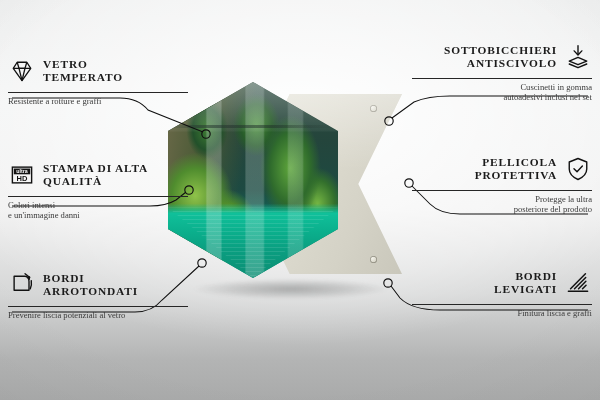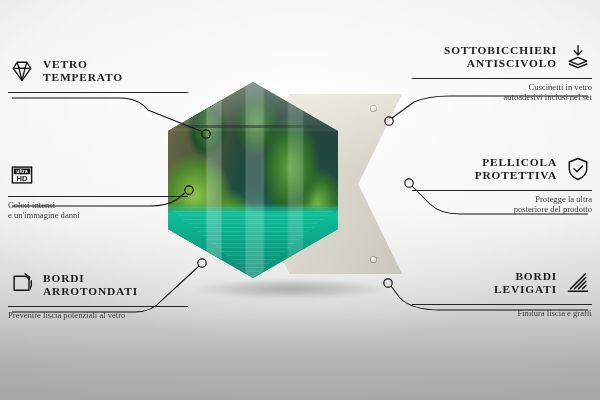--- a/index.html
+++ b/index.html
@@ -193,30 +193,33 @@
           <path d="M6 13 H26"></path>
           <path d="M10.5 6 L12.6 13 L16 27"></path>
           <path d="M21.5 6 L19.4 13 L16 27"></path>
           <path d="M12.6 13 H19.4"></path>
         </g>
       </svg>
       <div class="ftitle">VETRO
 TEMPERATO</div>
     </div>
     <div class="frule"></div>
+    <div class="fsub">Resistente a rotture e graffi</div>
   </div>
 
   <div class="feat left" id="f-stampa">
     <div class="fhead">
       <svg class="ficon" viewBox="0 0 32 32">
         <rect x="5" y="7" width="22" height="18" fill="none" stroke="#121212" stroke-width="1.6"></rect>
         <rect x="6.6" y="8.6" width="18.8" height="6.6" fill="#121212"></rect>
         <text x="16" y="14" font-family="Liberation Sans, sans-serif" font-size="6" font-weight="bold" fill="#ffffff" text-anchor="middle">ultra</text>
         <text x="16" y="23.2" font-family="Liberation Sans, sans-serif" font-size="8.6" font-weight="bold" fill="#121212" text-anchor="middle">HD</text>
       </svg>
+      <div class="ftitle">STAMPA DI ALTA
+QUALITÀ</div>
     </div>
     <div class="frule"></div>
     <div class="fsub">Colori intensi
 e un'immagine danni</div>
   </div>
 
   <div class="feat left" id="f-bordi">
     <div class="fhead">
       <svg class="ficon" viewBox="0 0 32 32">
         <g fill="none" stroke="#121212" stroke-width="1.6" stroke-linecap="round" stroke-linejoin="round">
@@ -241,21 +244,21 @@
       <svg class="ficon" viewBox="0 0 32 32">
         <g fill="none" stroke="#121212" stroke-width="1.6" stroke-linecap="round" stroke-linejoin="round">
           <path d="M16 3 V13"></path>
           <path d="M11.6 9 L16 13.6 L20.4 9"></path>
           <path d="M16 16.4 L26 20.6 L16 24.8 L6 20.6 Z"></path>
           <path d="M6 24 L16 28.2 L26 24"></path>
         </g>
       </svg>
     </div>
     <div class="frule"></div>
-    <div class="fsub">Cuscinetti in vetro
+    <div class="fsub">Cuscinetti in gomma
 autoadesivi inclusi nel set</div>
   </div>
 
   <div class="feat right" id="f-pellicola">
     <div class="fhead">
       <div class="ftitle">PELLICOLA
 PROTETTIVA</div>
       <svg class="ficon" viewBox="0 0 32 32">
         <g fill="none" stroke="#121212" stroke-width="1.6" stroke-linecap="round" stroke-linejoin="round">
           <path d="M16 4 L26 8 V16 Q26 23.6 16 28 Q6 23.6 6 16 V8 Z"></path>

